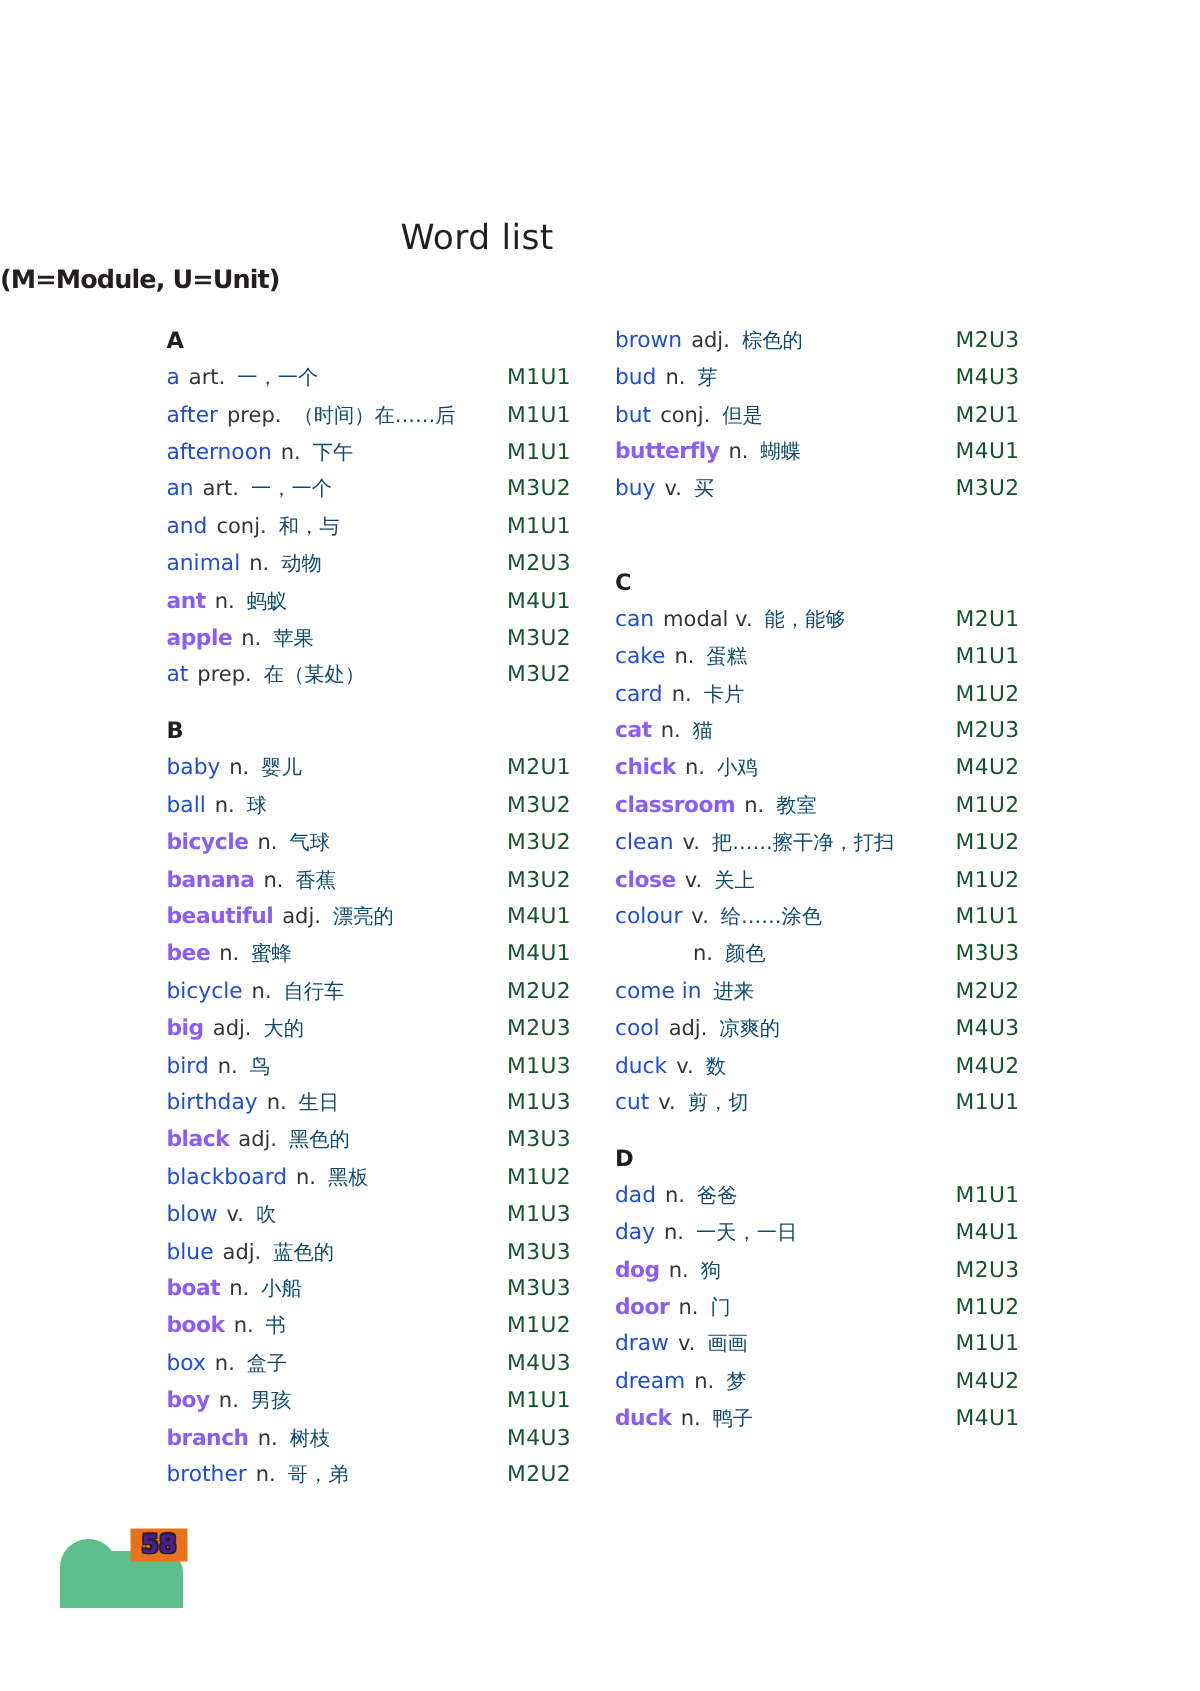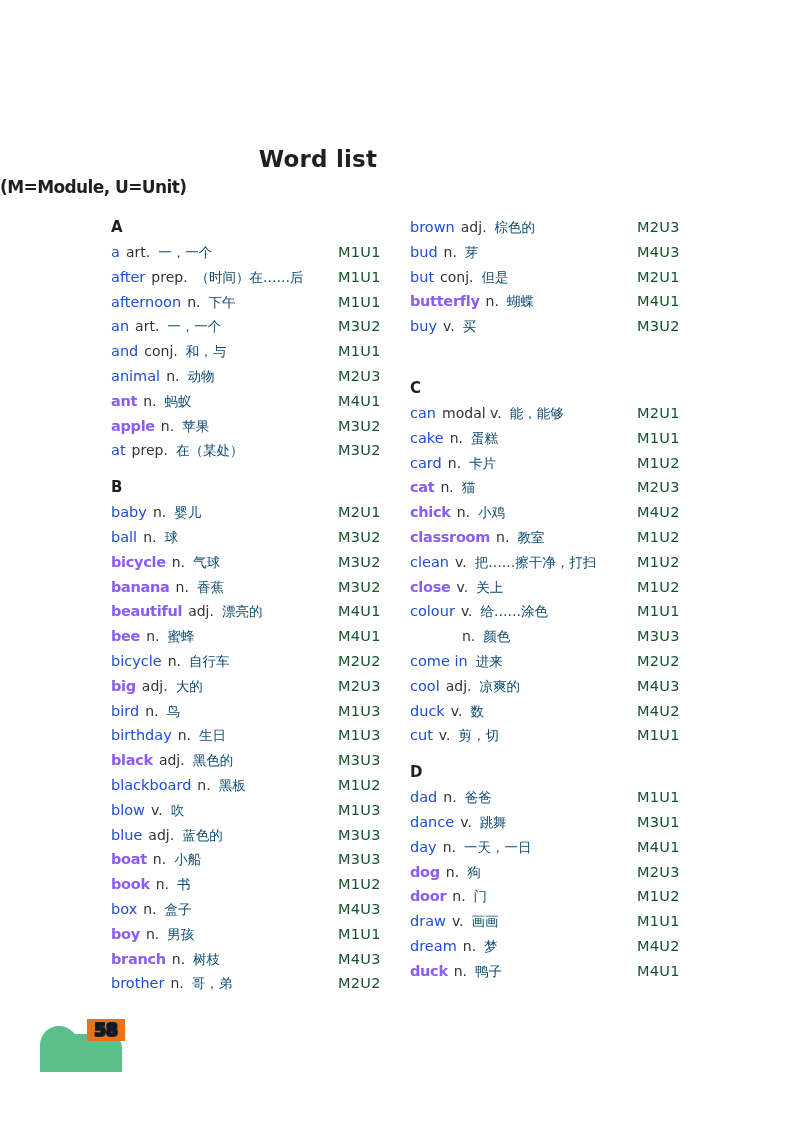--- a/index.html
+++ b/index.html
@@ -1,39 +1,39 @@
 <!DOCTYPE html>
 <html><head>
 <meta charset="utf-8">
 <style>
   html, body { margin: 0; padding: 0; background: #ffffff; }
   body { width: 800px; height: 1127px; position: relative; overflow: hidden;
          font-family: "DejaVu Sans", "Liberation Sans", sans-serif; color: #231f20; }
   .title { position: absolute; left: 0; width: 636px; top: 146px; text-align: center;
-           font-size: 23px; font-weight: bold; letter-spacing: 0.2px; }
+           font-size: 23px; font-weight: normal; letter-spacing: 0.2px; }
   .subtitle { position: absolute; left: 0; width: 800px; top: 177px; 
               font-size: 17px; font-weight: bold; letter-spacing: -0.6px; }
   .col { position: absolute; top: 215px; width: 275px; }
   .col.left { left: 111px; }
   .col.right { left: 410px; }
   .section-head { height: 25px; line-height: 25px; font-size: 15px; font-weight: bold; }
   .row { height: 24.8px; line-height: 24.8px; font-size: 14.5px; position: relative; white-space: nowrap; }
   .word { color: #1d4ed8; }
   .word.bold { font-weight: bold; color: #8b5cf6; letter-spacing: -0.3px; }
   .pos { margin-left: 6px; color: #333; font-size: 14px; }
   .cn { margin-left: 8px; font-size: 13.5px; color: #0c4a6e; }
   .ref { position: absolute; left: 227px; top: 0; font-size: 14.5px; color: #14532d; letter-spacing: 0.3px; }
   .indent .pos { margin-left: 52px; }
   .gap { height: 12px; }
   .gap-big { height: 37px; }
   .page-deco { position: absolute; left: 40px; top: 1020px; width: 82px; height: 52px; }
   .cloud-a { position: absolute; left: 0; top: 6px; width: 38px; height: 46px; background: #5bbf8b; border-radius: 19px 19px 0 0; }
   .cloud-b { position: absolute; left: 20px; top: 14px; width: 62px; height: 38px; background: #5bbf8b; border-radius: 6px 14px 0 0; }
   .page-num { position: absolute; left: 87px; top: 1019px; width: 38px; height: 22px; background: #e8731c;
-              color: #0f172a; font-weight: bold; font-size: 17px; line-height: 22px; text-align: center;
+              color: #4c1d95; font-weight: bold; font-size: 17px; line-height: 22px; text-align: center;
               text-shadow: 1px 1px 0 #222, -1px 1px 0 #222, 1px -1px 0 #222, -1px -1px 0 #222; }
 </style>
 </head>
 <body>
 
 <div class="title">Word list</div>
 <div class="subtitle">(M=Module, U=Unit)</div>
 
 <div class="col left">
   <div class="section-head">A</div>
@@ -97,21 +97,20 @@
       <div class="row indent"><span class="word"></span><span class="pos">n.</span><span class="cn">颜色</span><span class="ref">M3U3</span></div>
       <div class="row"><span class="word">come in</span><span class="cn">进来</span><span class="ref">M2U2</span></div>
       <div class="row"><span class="word">cool</span><span class="pos">adj.</span><span class="cn">凉爽的</span><span class="ref">M4U3</span></div>
       <div class="row"><span class="word">duck</span><span class="pos">v.</span><span class="cn">数</span><span class="ref">M4U2</span></div>
       <div class="row"><span class="word">cut</span><span class="pos">v.</span><span class="cn">剪，切</span><span class="ref">M1U1</span></div>
     </div>
   <div class="gap"></div>
   <div class="section-head">D</div>
   <div>
       <div class="row"><span class="word">dad</span><span class="pos">n.</span><span class="cn">爸爸</span><span class="ref">M1U1</span></div>
-      <div class="row"><span class="word">dance</span><span class="pos">v.</span><span class="cn">跳舞</span><span class="ref">M3U1</span></div>
       <div class="row"><span class="word">day</span><span class="pos">n.</span><span class="cn">一天，一日</span><span class="ref">M4U1</span></div>
       <div class="row"><span class="word bold">dog</span><span class="pos">n.</span><span class="cn">狗</span><span class="ref">M2U3</span></div>
       <div class="row"><span class="word bold">door</span><span class="pos">n.</span><span class="cn">门</span><span class="ref">M1U2</span></div>
       <div class="row"><span class="word">draw</span><span class="pos">v.</span><span class="cn">画画</span><span class="ref">M1U1</span></div>
       <div class="row"><span class="word">dream</span><span class="pos">n.</span><span class="cn">梦</span><span class="ref">M4U2</span></div>
       <div class="row"><span class="word bold">duck</span><span class="pos">n.</span><span class="cn">鸭子</span><span class="ref">M4U1</span></div>
     </div>
 </div>
 
 <div class="page-deco">

